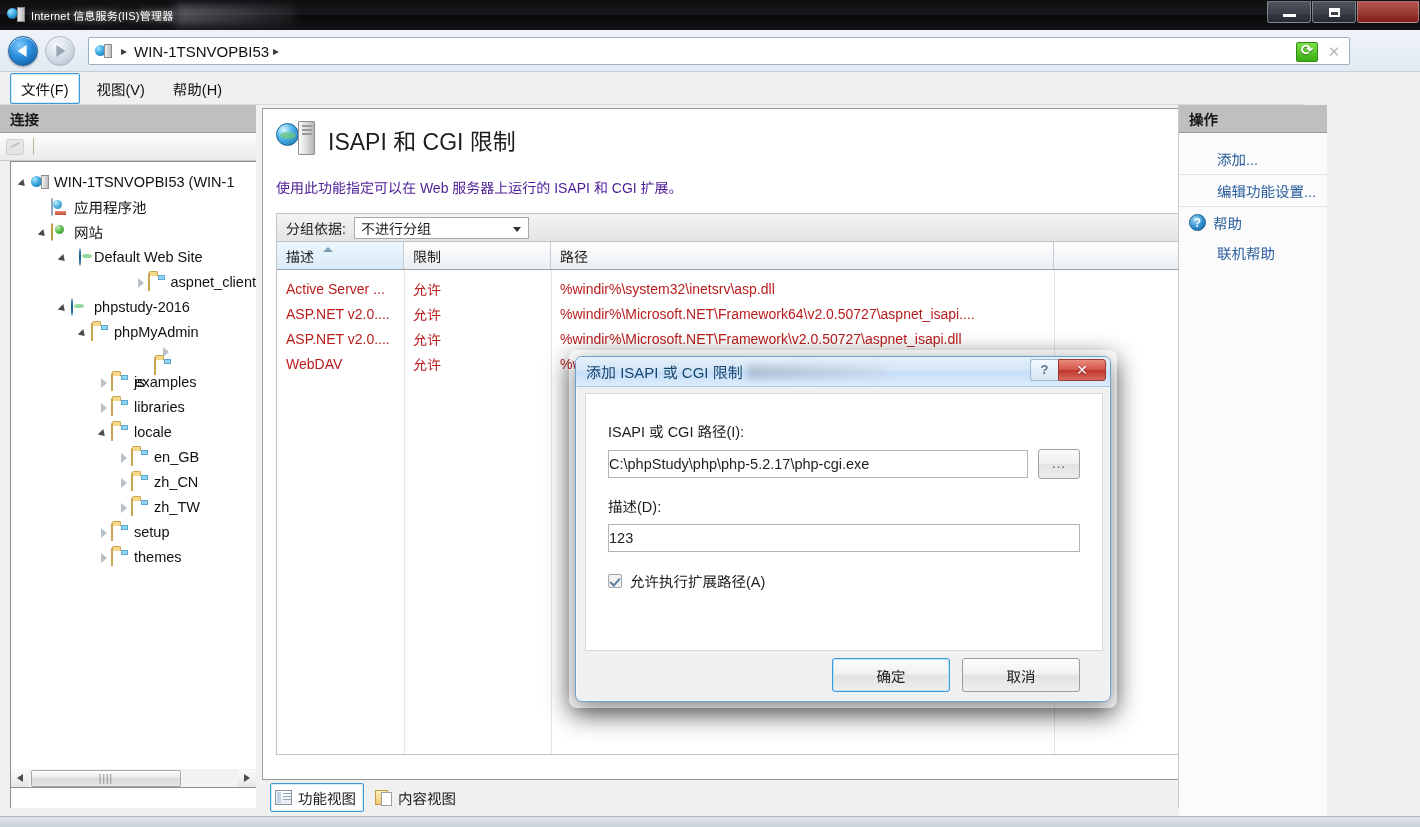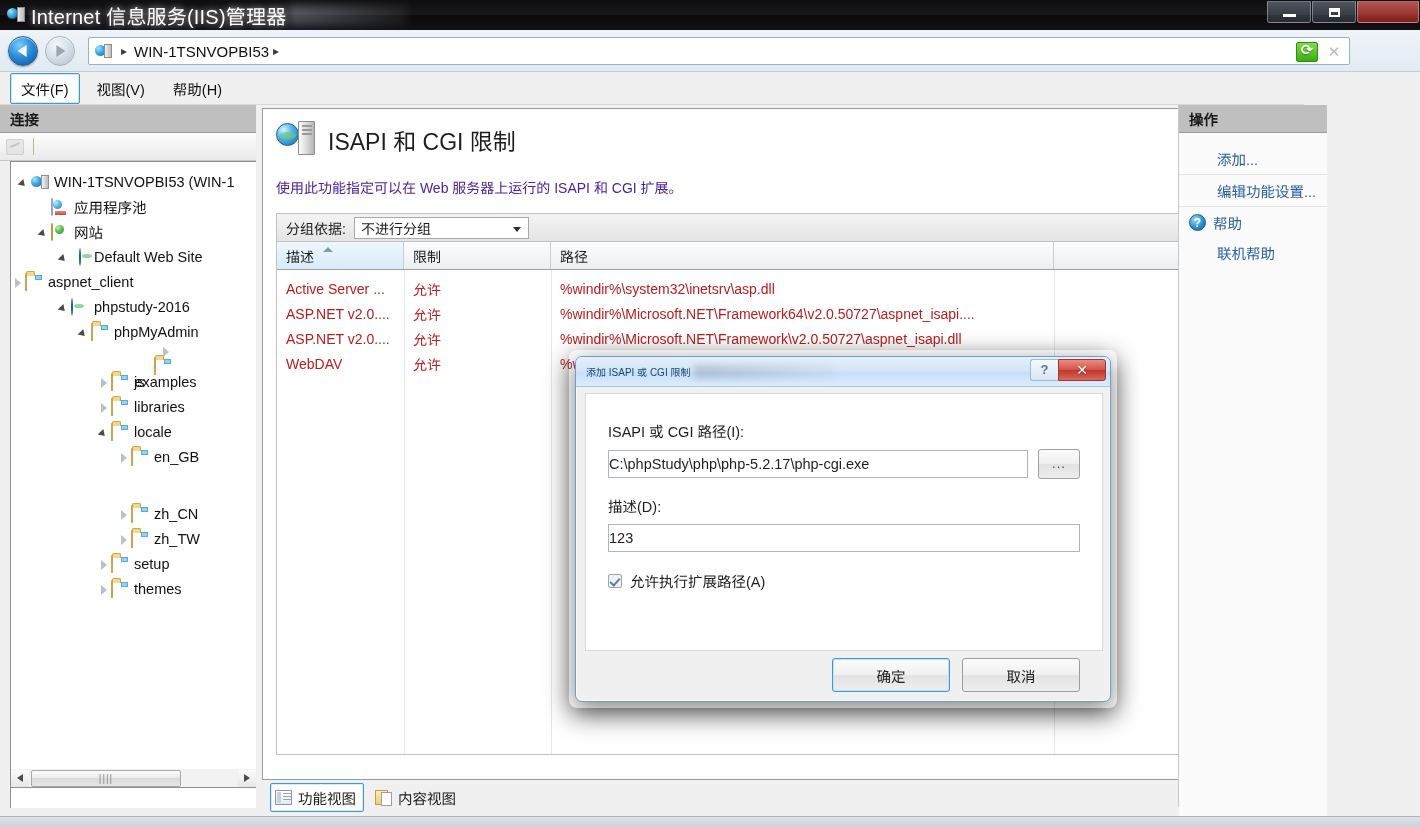--- a/index.html
+++ b/index.html
@@ -32,21 +32,21 @@
     position: absolute; left: 0; top: 2px; width: 11px; height: 11px; border-radius: 50%;
     background: radial-gradient(circle at 32% 30%, #9fe4ff 0%, #3aa6e0 45%, #1b6ea8 100%);
     box-shadow: inset -1px -1px 1px rgba(0,0,0,.3);
   }
   .tb-icon .tower {
     position: absolute; right: 0; top: 1px; width: 8px; height: 15px;
     background: linear-gradient(to right, #e8e8e8, #b9b9b9);
     border: 1px solid #8d8d8d;
   }
   .titlebar .tb-text {
-    color: #ffffff; font-size: 20px; letter-spacing: .2px;
+    color: #ffffff; font-size: 11px; letter-spacing: .2px;
     text-shadow: 0 0 6px rgba(255,255,255,.55), 0 0 10px rgba(255,255,255,.35);
     white-space: nowrap;
     text-align: right;
   }
   .titlebar .tb-smudge {
     width: 120px; height: 20px; margin-left: 2px;
     background: linear-gradient(to right, rgba(210,215,225,.35), rgba(255,255,255,.05));
     filter: blur(4px);
   }
   .win-buttons { position: absolute; right: 0; top: 0; height: 30px; display: flex; }
@@ -351,21 +351,21 @@
     border: 1px solid #6b9fd0; border-radius: 7px;
     box-shadow: 0 0 0 1px rgba(255,255,255,.6) inset, 0 6px 22px rgba(0,0,0,.5);
     overflow: hidden;
   }
   .dlg-titlebar {
     height: 30px; position: relative;
     background: linear-gradient(to bottom, #e4effa 0%, #d4e6f7 46%, #c7defa 54%, #dcecfb 100%);
     border-bottom: 1px solid #a8c7e4;
     display:flex; align-items:center; padding-left: 10px;
   }
-  .dlg-title { font-size: 10px; color: #15466f; white-space:nowrap; }
+  .dlg-title { font-size: 15px; color: #15466f; white-space:nowrap; }
   .dlg-smudge { width: 140px; height:14px; margin-left:4px; filter: blur(3px);
     background: linear-gradient(to right, rgba(120,135,150,.35), rgba(190,200,212,.15)); }
   .dlg-btns { position:absolute; right:4px; top:2px; display:flex; }
   .dlg-help {
     width: 28px; height: 22px; border:1px solid #9fb9d2; border-right:none;
     border-radius: 3px 0 0 3px;
     background: linear-gradient(to bottom,#f4f9fd,#d7e6f3);
     color:#5b7590; font-size:13px; text-align:center; line-height:20px; font-weight:bold;
   }
   .dlg-close {
@@ -490,21 +490,21 @@
           <div class="tnode" style="padding-left: 26px;">
             <span class="exp open"></span>
             <span class="ico"><span class="ico-sites"></span></span>
             <span>网站</span>
           </div>
           <div class="tnode" style="padding-left: 46px; text-align: center;">
             <span class="exp open"></span>
             <span class="ico"><span class="ico-globe"></span></span>
             <span>Default Web Site</span>
           </div>
-          <div class="tnode" style="">
+          <div class="tnode" style="padding-left: 66px; justify-content: flex-end;">
             <span class="exp closed"></span>
             <span class="ico"><span class="ico-folder"></span></span>
             <span>aspnet_client</span>
           </div>
           <div class="tnode" style="padding-left: 46px;">
             <span class="exp open"></span>
             <span class="ico"><span class="ico-globe"></span></span>
             <span>phpstudy-2016</span>
           </div>
           <div class="tnode" style="padding-left: 66px;">
@@ -530,21 +530,21 @@
           <div class="tnode" style="padding-left: 86px;">
             <span class="exp open"></span>
             <span class="ico"><span class="ico-folder"></span></span>
             <span>locale</span>
           </div>
           <div class="tnode" style="padding-left: 106px;">
             <span class="exp closed"></span>
             <span class="ico"><span class="ico-folder"></span></span>
             <span>en_GB</span>
           </div>
-          <div class="tnode" style="padding-left: 106px; margin-top: 32px;">
+          <div class="tnode" style="padding-left: 106px;">
             <span class="exp closed"></span>
             <span class="ico"><span class="ico-folder"></span></span>
             <span>zh_CN</span>
           </div>
           <div class="tnode" style="padding-left: 106px;">
             <span class="exp closed"></span>
             <span class="ico"><span class="ico-folder"></span></span>
             <span>zh_TW</span>
           </div>
           <div class="tnode" style="padding-left: 86px;">

